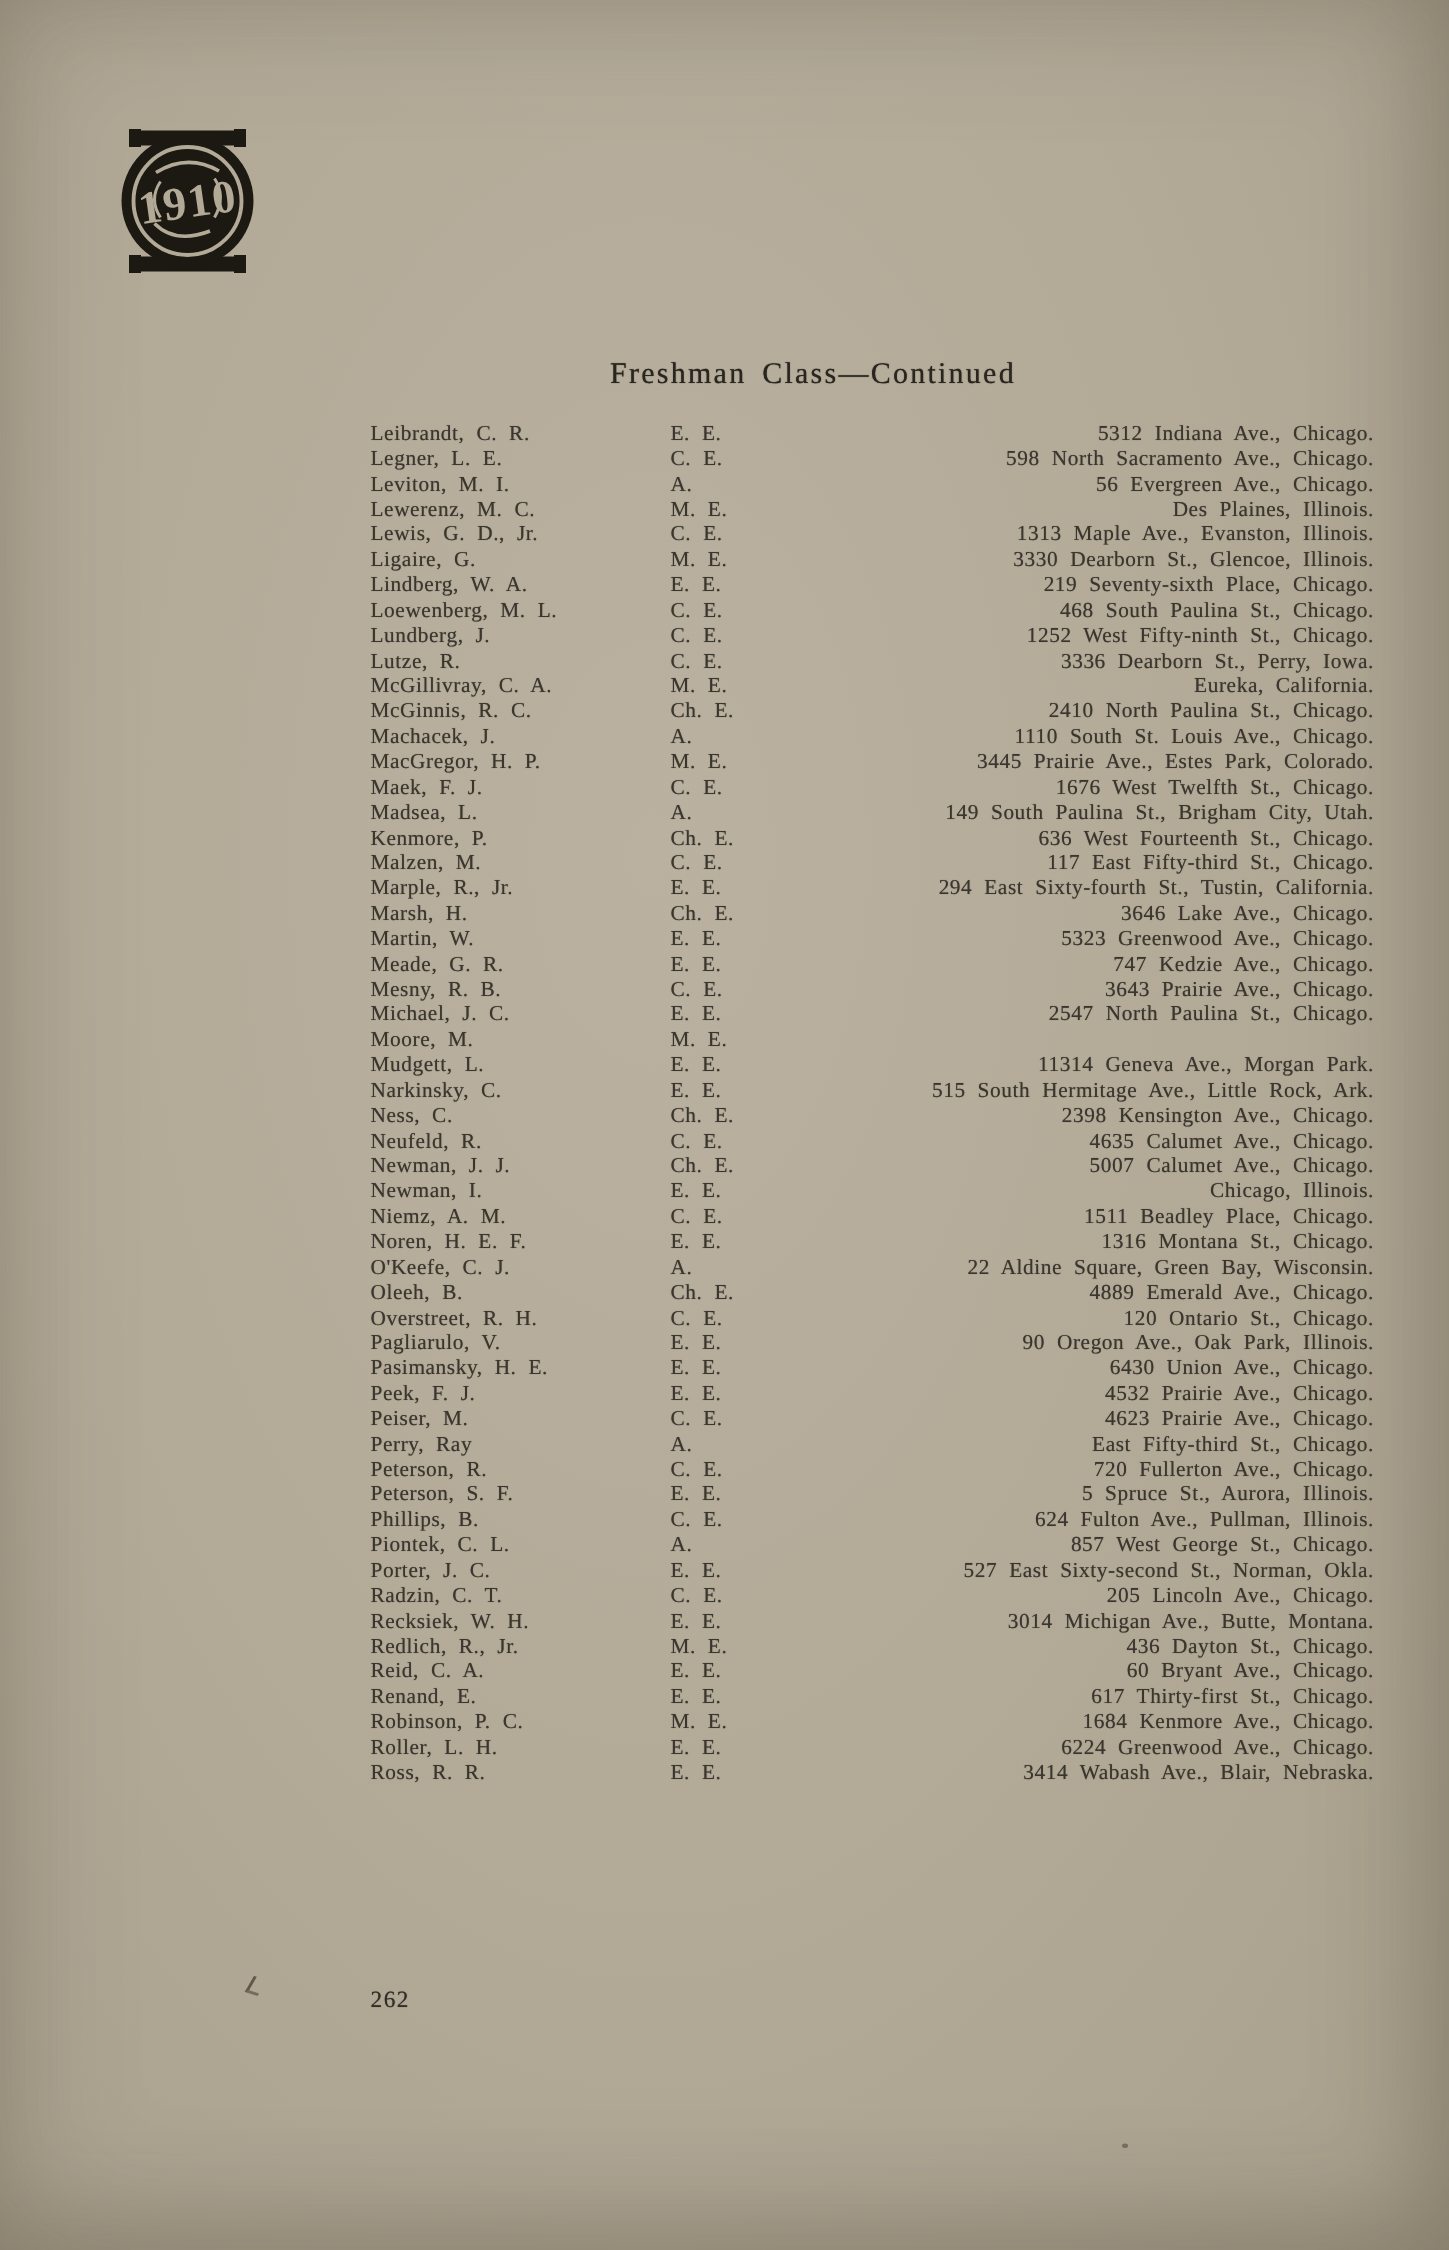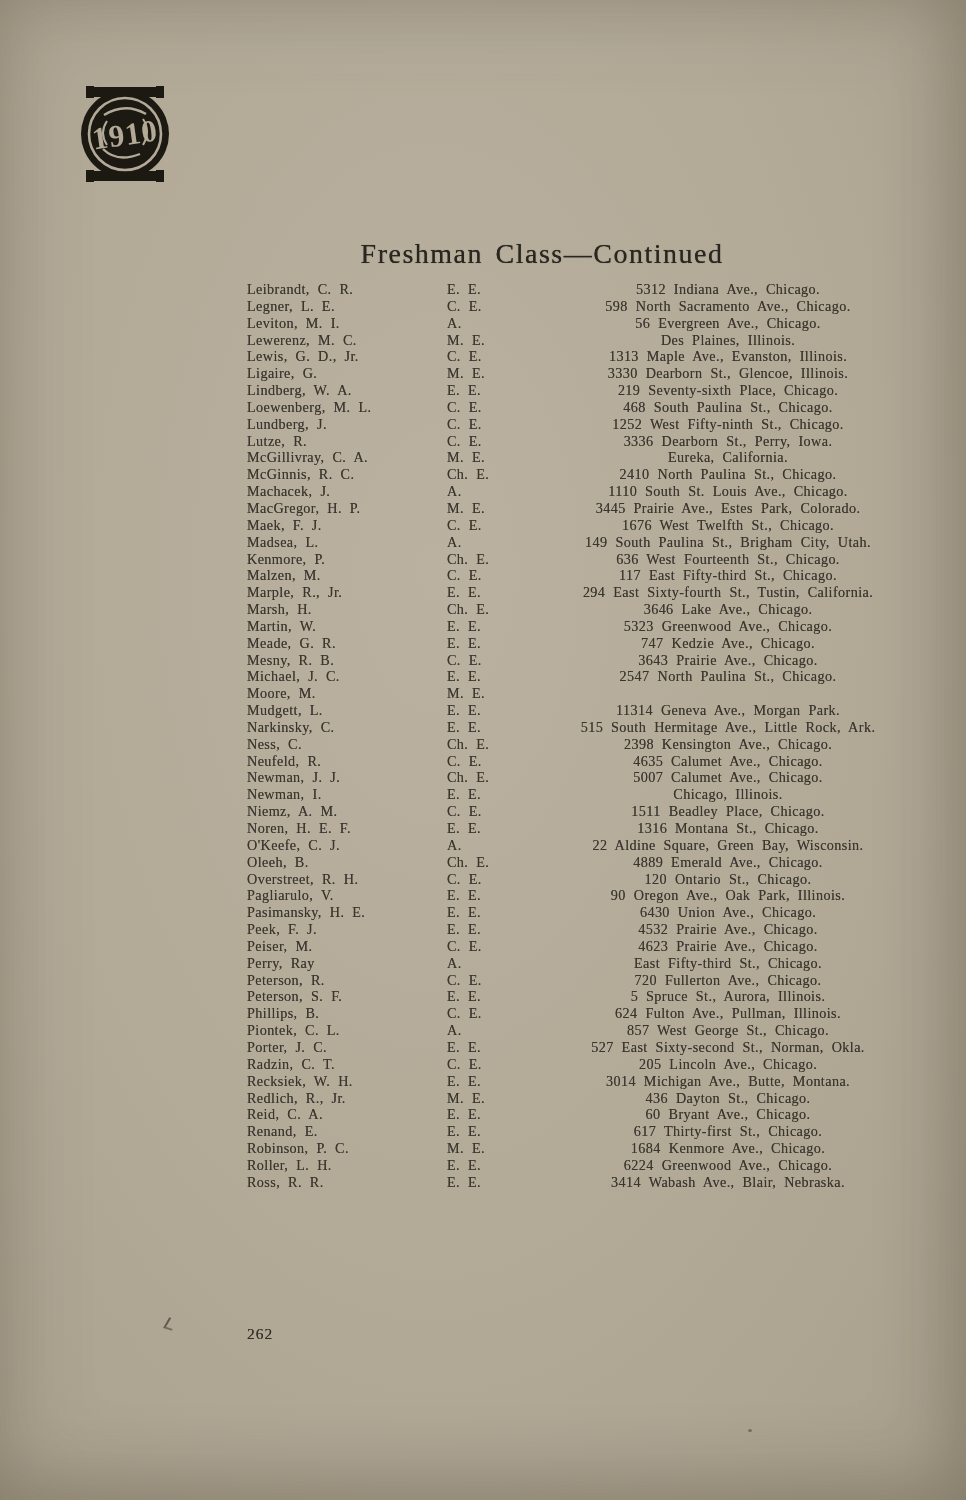--- a/index.html
+++ b/index.html
@@ -30,21 +30,21 @@
     height: 98px;
   }
   
   .title {
     position: absolute;
     top: 238px;
     left: 247px;
     width: 590px;
     margin: 0;
     text-align: center;
-    font-size: 28px;
+    font-size: 20px;
     font-weight: 500;
     letter-spacing: 1.5px;
     word-spacing: 4px;
     color: #29251f;
     text-shadow: 0 0 0.7px rgba(41, 37, 31, 0.8);
   }
   
   .roster {
     position: absolute;
     top: 281px;
@@ -57,21 +57,21 @@
     line-height: 16.85px;
     font-size: 14.2px;
     letter-spacing: 0.4px;
     word-spacing: 4px;
     white-space: nowrap;
     color: #3a362e;
     text-shadow: 0 0 0.6px rgba(58, 54, 46, 0.65);
   }
   .roster-row .name    { text-align: left; }
   .roster-row .course  { text-align: left; }
-  .roster-row .address { text-align: center; padding-left: 47px; }
+  .roster-row .address { text-align: right; padding-left: 47px; }
   
   .pagenum {
     position: absolute;
     top: 1325px;
     left: 247px;
     width: 576px;
     font-size: 15.5px;
     letter-spacing: 1px;
     color: #322e27;
     text-shadow: 0 0 0.6px rgba(50, 46, 39, 0.7);

